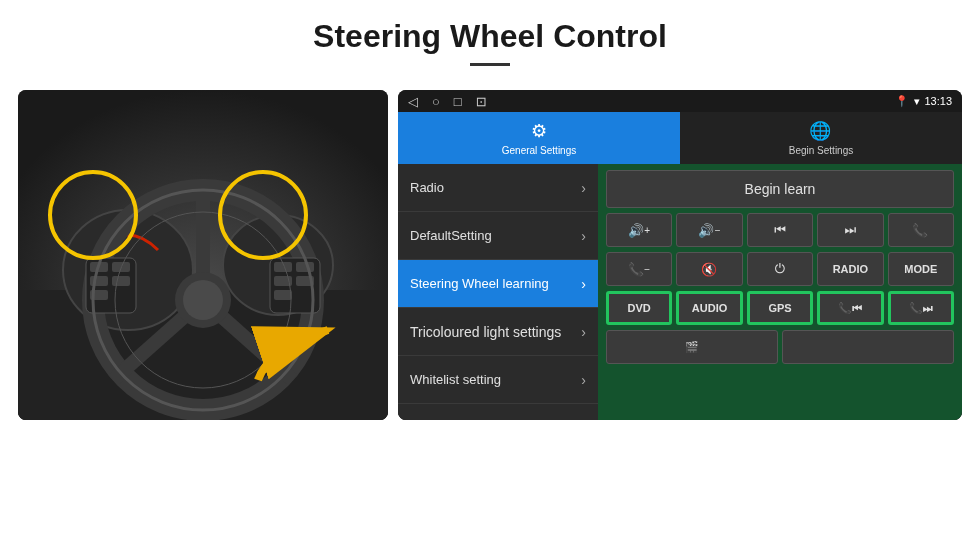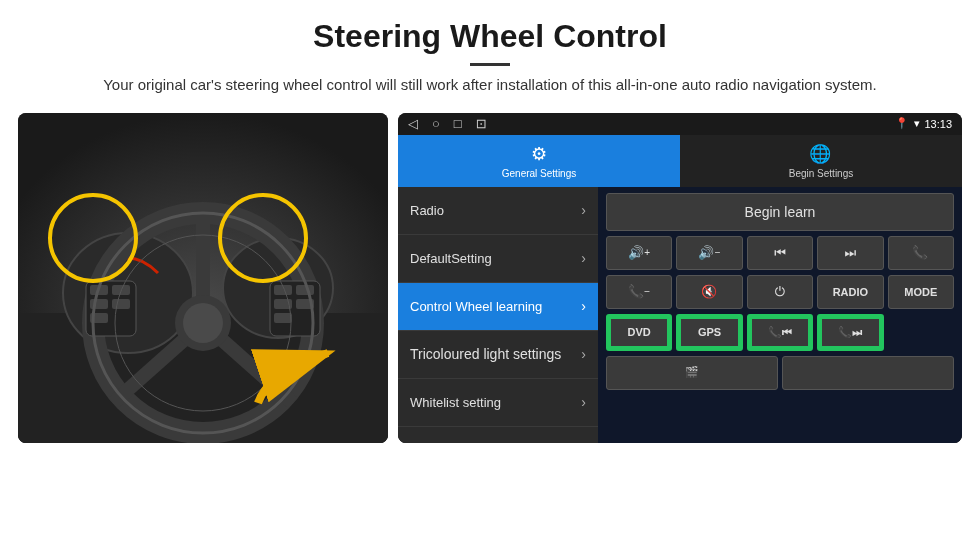--- a/index.html
+++ b/index.html
@@ -179,21 +179,21 @@
     .menu-item .chevron {
       color: #aaa;
       font-size: 14px;
     }
     .menu-item.active .chevron {
       color: #fff;
     }
     
     .right-panel {
       flex: 1;
-      background: #0f172a;
+      background: #14532d;
       display: flex;
       flex-direction: column;
       padding: 6px 8px;
       gap: 5px;
     }
     .begin-learn-btn {
       background: #3a3a3a;
       border: 1px solid #555;
       color: #e0e0e0;
       text-align: center;
@@ -225,21 +225,21 @@
       font-size: 11px;
       font-weight: bold;
     }
     .dvd-row {
       display: grid;
       grid-template-columns: repeat(5, 1fr);
       gap: 4px;
     }
     .dvd-btn {
       background: #3a3a3a;
-      border: 5px solid #22c55e;
+      border: 3px solid #22c55e;
       color: #e0e0e0;
       text-align: center;
       padding: 7px 4px;
       font-size: 11px;
       font-weight: bold;
       border-radius: 3px;
       cursor: pointer;
       min-height: 34px;
       display: flex;
       align-items: center;
@@ -264,21 +264,20 @@
       align-items: center;
       justify-content: center;
     }
   </style>
 </head>
 <body>
 
 <div class="page-header">
   <div class="page-title">Steering Wheel Control</div>
   <div class="divider"></div>
-  <div class="page-subtitle">Your original car's steering wheel control will still work after installation of this all-in-one auto radio navigation system.</div>
 </div>
 
 <div class="content-row">
 
   <div class="steering-wheel-area">
     <div class="steering-wheel-bg">
       <svg class="steering-svg" viewBox="0 0 370 330" xmlns="http://www.w3.org/2000/svg">
 
         <defs>
           <radialGradient id="dashGrad" cx="50%" cy="60%" r="60%">
@@ -372,21 +371,21 @@
       <div class="menu-list">
         <div class="menu-item">
           <span>Radio</span>
           <span class="chevron">›</span>
         </div>
         <div class="menu-item">
           <span>DefaultSetting</span>
           <span class="chevron">›</span>
         </div>
         <div class="menu-item active">
-          <span>Control Wheel learning</span>
+          <span>Steering Wheel learning</span>
           <span class="chevron">›</span>
         </div>
         <div class="menu-item">
           <span style="font-size:14px;">Tricoloured light settings</span>
           <span class="chevron">›</span>
         </div>
         <div class="menu-item">
           <span>Whitelist setting</span>
           <span class="chevron">›</span>
         </div>
@@ -407,20 +406,21 @@
         <div class="control-grid">
           <div class="ctrl-btn">📞<span style="font-size:10px">−</span></div>
           <div class="ctrl-btn">🔇</div>
           <div class="ctrl-btn">⏻</div>
           <div class="ctrl-btn text-label">RADIO</div>
           <div class="ctrl-btn text-label">MODE</div>
         </div>
 
         <div class="dvd-row">
           <div class="dvd-btn">DVD</div>
+          <div class="dvd-btn">AUDIO</div>
           <div class="dvd-btn">GPS</div>
           <div class="dvd-btn">📞⏮</div>
           <div class="dvd-btn">📞⏭</div>
         </div>
 
         <div class="last-row">
           <div class="last-btn">🎬</div>
           <div class="last-btn"></div>
         </div>
       </div>

